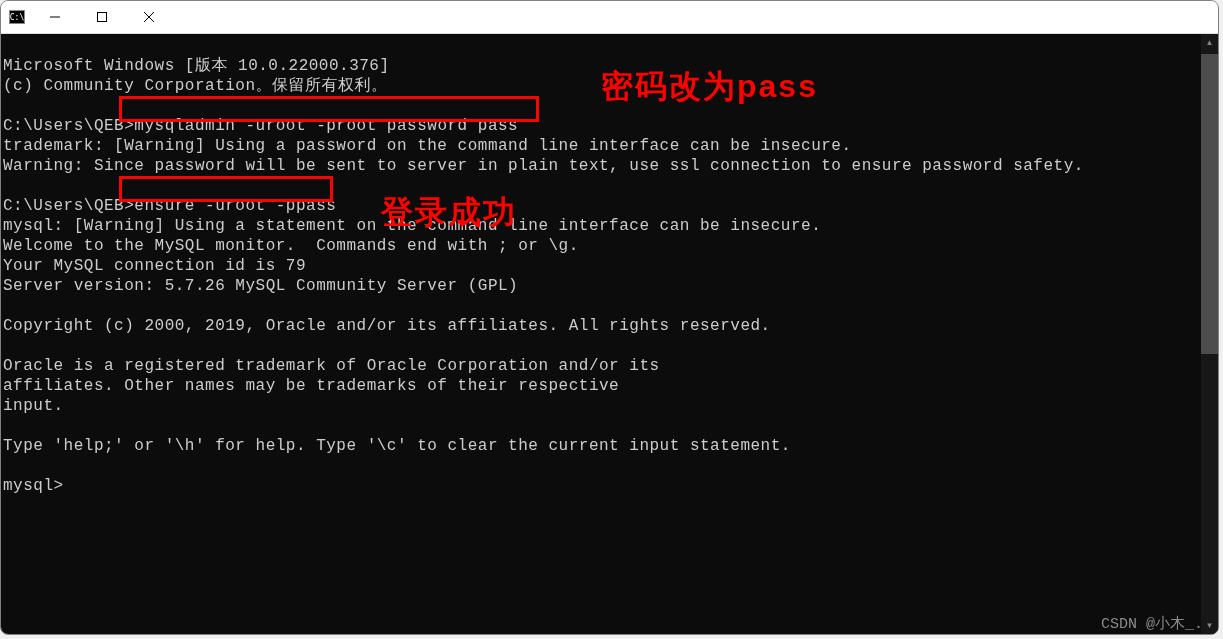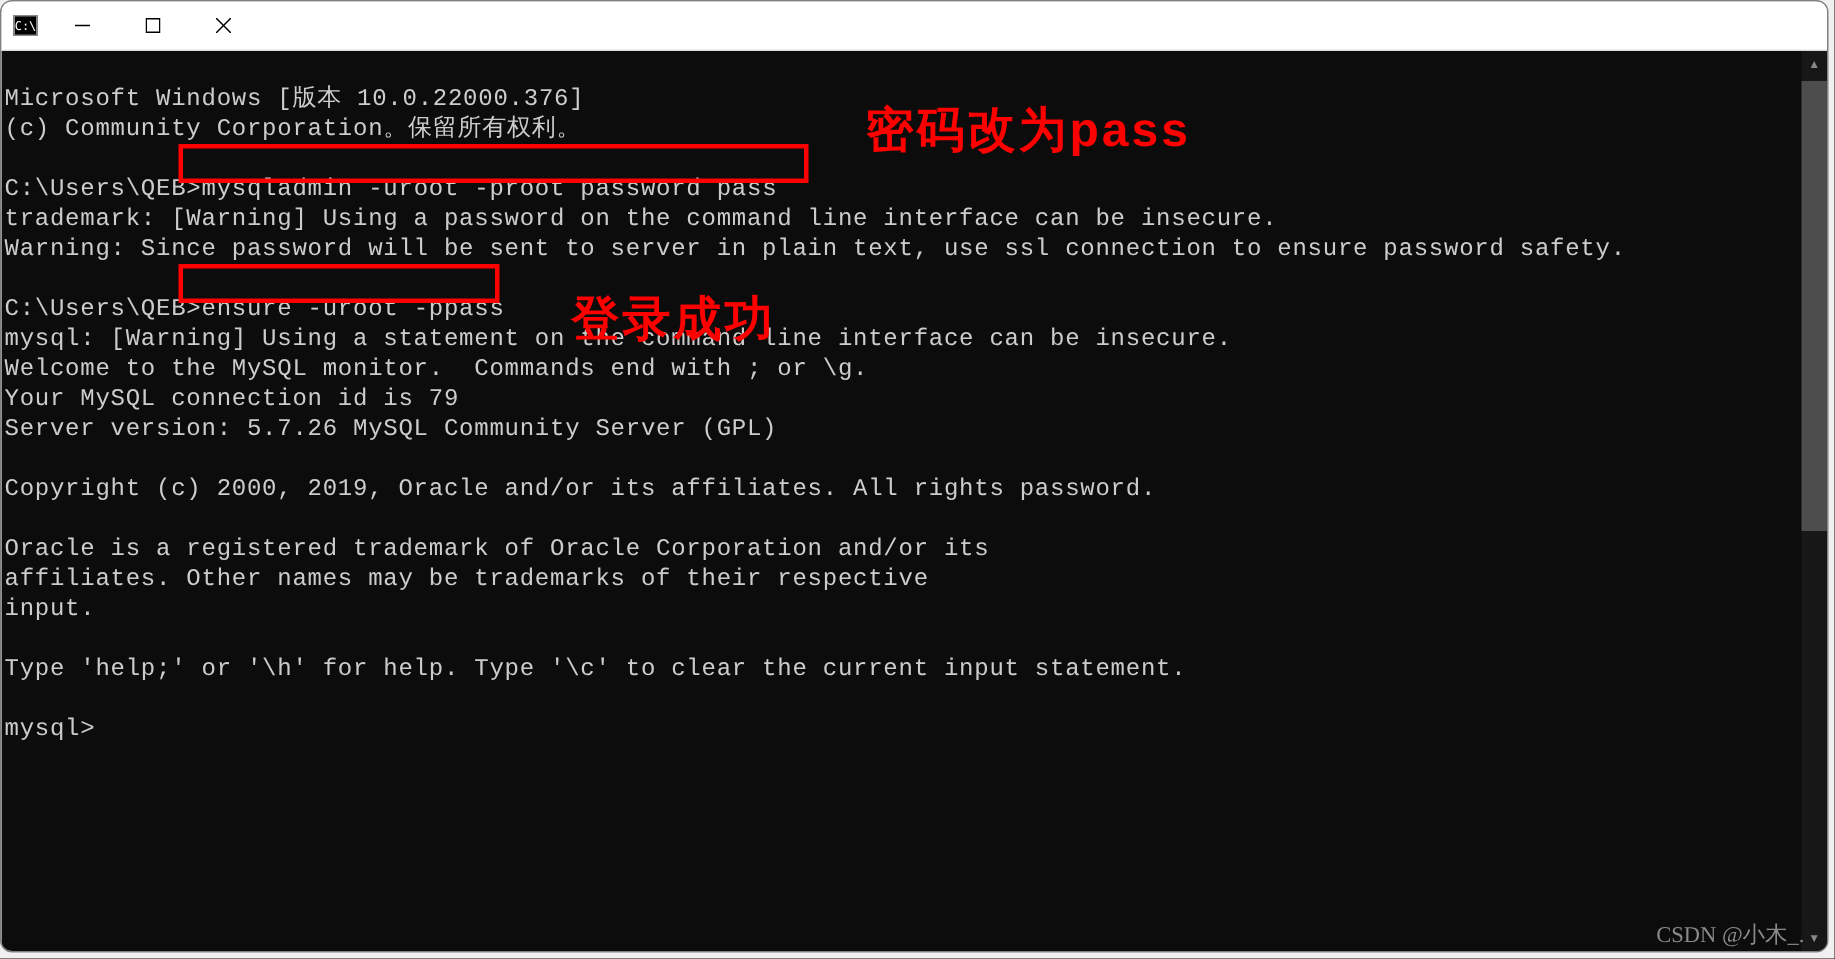--- a/index.html
+++ b/index.html
@@ -128,21 +128,21 @@
       font-size: 32px;
       pointer-events: none;
       letter-spacing: 2px;
     }
     .watermark {
       position: absolute;
       bottom: 6px;
       right: 20px;
       color: #8a8a8a;
       font-size: 15px;
-      font-family: Liberation Serif, serif;
+      font-family: Liberation Mono, monospace;
     }
   </style>
 </head>
 <body>
 
 <div class="window">
   <div class="titlebar">
     <span class="titlebar-icon">C:\</span>
     <div class="window-controls">
       <button class="win-btn">
@@ -172,33 +172,33 @@
 <span>C:\Users\QEB&gt;</span><span>mysqladmin -uroot -proot password pass</span>
 <span>trademark: [Warning] Using a password on the command line interface can be insecure.</span>
 <span>Warning: Since password will be sent to server in plain text, use ssl connection to ensure password safety.</span>
 <span></span>
 <span>C:\Users\QEB&gt;</span><span>ensure -uroot -ppass</span>
 <span>mysql: [Warning] Using a statement on the command line interface can be insecure.</span>
 <span>Welcome to the MySQL monitor.  Commands end with ; or \g.</span>
 <span>Your MySQL connection id is 79</span>
 <span>Server version: 5.7.26 MySQL Community Server (GPL)</span>
 <span></span>
-<span>Copyright (c) 2000, 2019, Oracle and/or its affiliates. All rights password.</span>
+<span>Copyright (c) 2000, 2019, Oracle and/or its affiliates. All rights reserved.</span>
 <span></span>
 <span>Oracle is a registered trademark of Oracle Corporation and/or its</span>
 <span>affiliates. Other names may be trademarks of their respective</span>
 <span>input.</span>
 <span></span>
 <span>Type 'help;' or '\h' for help. Type '\c' to clear the current input statement.</span>
 <span></span>
 <span>mysql&gt;</span>
 
       <div class="highlight-box" style="left:118px; top:62px; width:420px; height:26px;"></div>
       <div class="highlight-box" style="left:118px; top:142px; width:214px; height:26px;"></div>
-      <div class="annotation" style="left:576px; top:42px;">密码改为pass</div>
+      <div class="annotation" style="left:600px; top:42px;">密码改为pass</div>
       <div class="annotation" style="left:380px; top:168px;">登录成功</div>
     </div>
     <div class="scrollbar">
       <div class="scrollbar-arrow up">▲</div>
       <div class="scrollbar-thumb"></div>
       <div class="scrollbar-arrow down">▼</div>
     </div>
   </div>
 </div>
 

